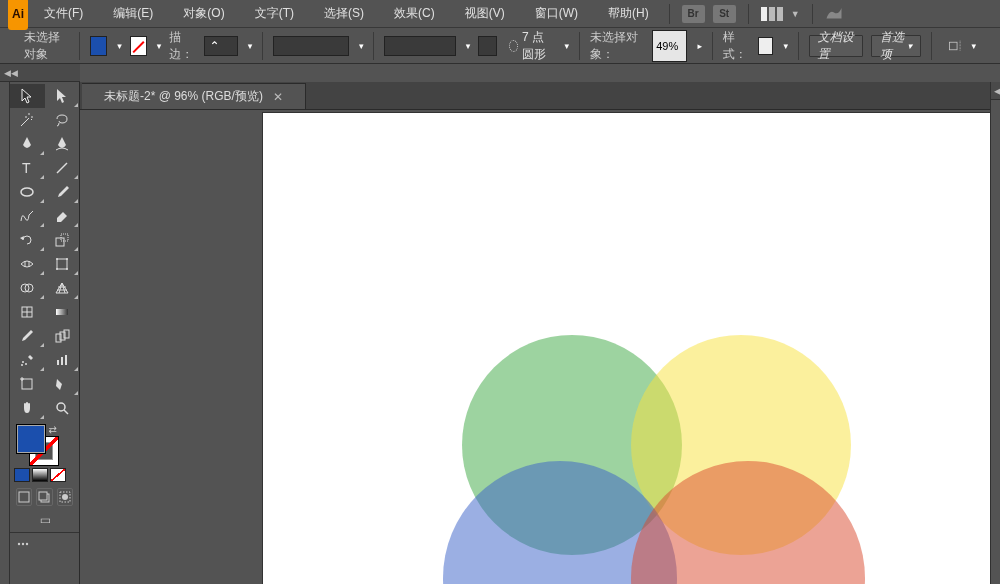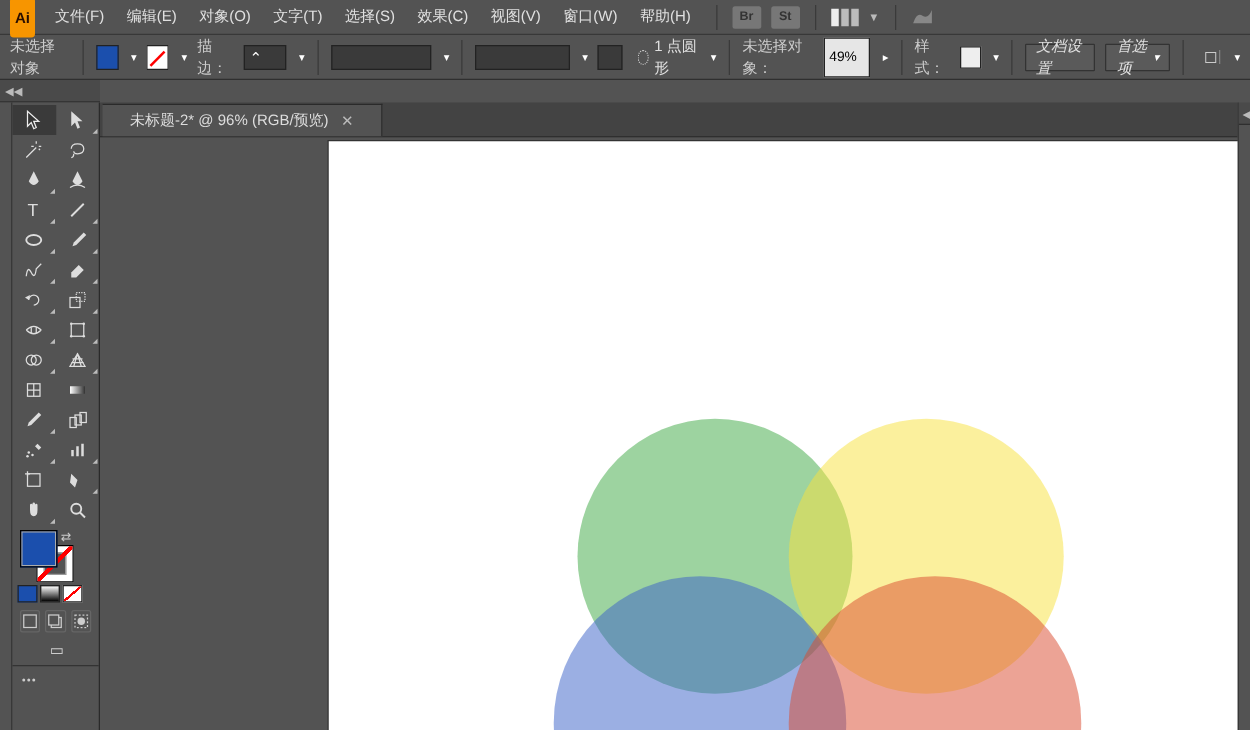--- a/index.html
+++ b/index.html
@@ -1,32 +1,32 @@
 <!DOCTYPE html>
 <html><head>
   <meta charset="utf-8">
   <style>
     * { margin: 0; padding: 0; box-sizing: border-box; font-family: "Microsoft YaHei", Arial, sans-serif; }
     body { background: #535353; width: 1000px; height: 584px; overflow: hidden; color: #e0e0e0; font-size: 12px; user-select: none; }
     
     
     .menubar { height: 28px; background: #535353; display: flex; align-items: center; padding: 0 8px; gap: 8px; border-bottom: 1px solid #383838; }
     .logo { width: 20px; height: 32px; background: #f79500; border-radius: 3px; display: flex; align-items: center; justify-content: center; color: #2a0f00; font-weight: bold; font-size: 12px; }
-    .menu-items { display: flex; gap: 2px; }
+    .menu-items { display: flex; gap: 14px; }
     .menu-item { padding: 4px 8px; color: #e0e0e0; cursor: default; }
     .menubar-divider { width: 1px; height: 20px; background: #3a3a3a; margin: 0 4px; }
     .menubar-icons { display: flex; gap: 8px; align-items: center; }
     .mb-icon { width: 23px; height: 18px; background: #777; border-radius: 2px; display:flex; align-items:center; justify-content:center; color:#333; font-size:10px; font-weight:bold; }
     .layout-icon { display:flex; gap:2px; }
     .layout-icon span { width:6px; height:14px; background:#bbb; }
     .layout-icon span:first-child { background:#eee; }
     .dd-arrow { color:#bbb; font-size:9px; }
     
     
-    .controlbar { height: 36px; background: #535353; display: flex; align-items: center; padding: 0 8px; gap: 8px; border-bottom: 1px solid #2f2f2f; }
+    .controlbar { height: 36px; background: #535353; display: flex; align-items: center; padding: 0 24px; gap: 8px; border-bottom: 1px solid #2f2f2f; }
     .ctrl-label { color: #ccc; font-size:12px; }
     .ctrl-divider { width:1px; height:28px; background:#3a3a3a; margin:0 2px; }
     .color-sq { width:22px; height:20px; border:1px solid #222; display:inline-block; position:relative; }
     .fill-blue { background:#1b4fad; }
     .stroke-none { background:#fff; position:relative; overflow:hidden; }
     .stroke-none::after { content:""; position:absolute; left:0; right:0; top:50%; height:2px; background:red; transform: rotate(-45deg); }
     .dd-tiny { color:#fff; font-size:9px; margin-left:2px; }
     .stroke-input { width:42px; height:20px; background:#3a3a3a; border:1px solid #222; color:#fff; padding-left:4px; display:flex; align-items:center; }
     .stroke-dash { width:100px; height:20px; background:#3a3a3a; border:1px solid #222; }
     .brush-box { width:94px; height:20px; background:#3a3a3a; border:1px solid #222; }
@@ -141,21 +141,21 @@
     <span class="dd-tiny">▾</span>
   <div class="ctrl-divider"></div>
   <div class="stroke-dash"></div>
     <span class="dd-tiny">▾</span>
   <div class="ctrl-divider"></div>
   <div class="brush-box"></div>
     <span class="dd-tiny">▾</span>
   <div class="brush-prev"></div>
   <div class="shape-sel">
     <span class="dotted-circ"></span>
-    <span>1 点圆形</span>
+    <span>7 点圆形</span>
   </div>
     <span class="dd-tiny">▾</span>
   <div class="ctrl-divider"></div>
   <span class="ctrl-label">未选择对象：</span>
   <div class="opacity-box">
       <span>49%</span>
     </div>
   <span class="dd-tiny">▸</span>
   <div class="ctrl-divider"></div>
   <span class="ctrl-label">样式：</span>

